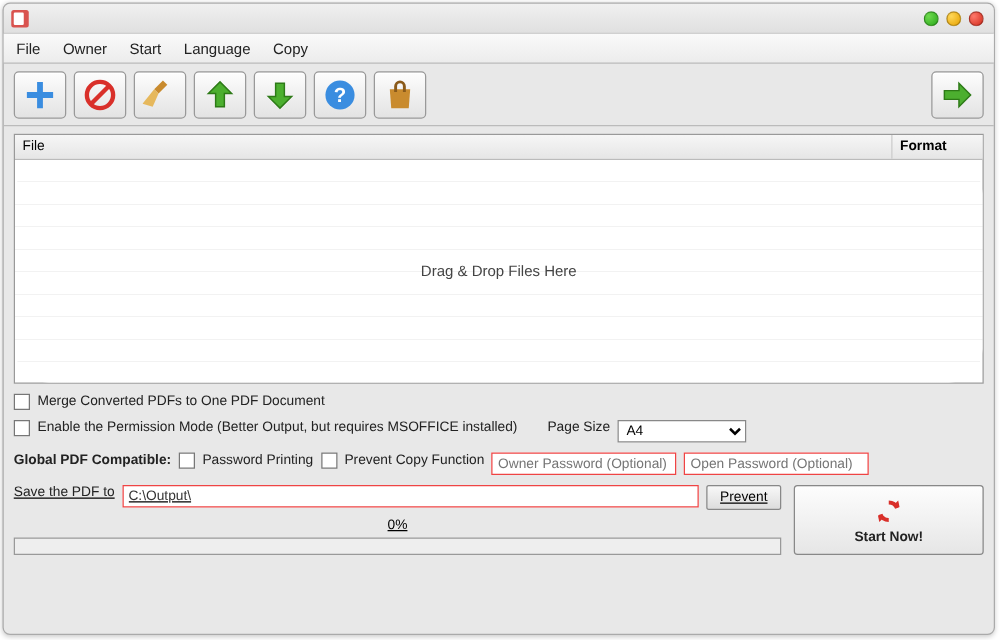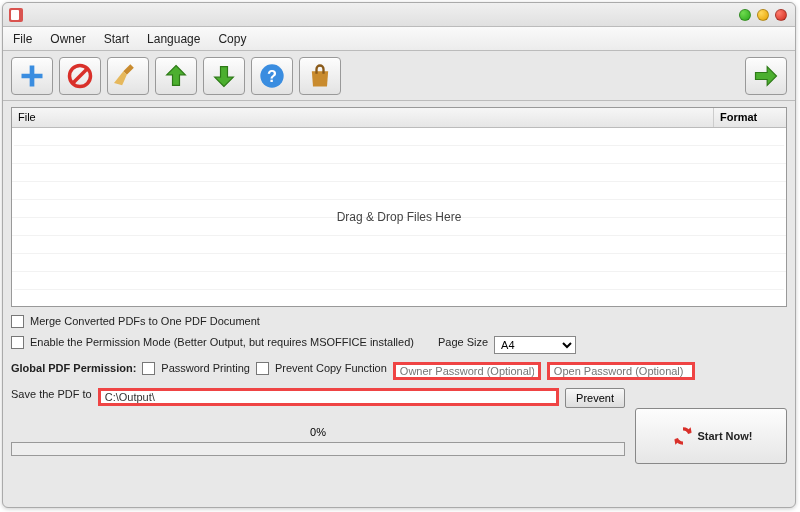--- a/index.html
+++ b/index.html
@@ -29,39 +29,39 @@
 
 .filepanel { border:1px solid #999; background:#fff; height: 200px; display:flex; flex-direction:column; }
 .filehdr { height: 20px; background: linear-gradient(#f6f6f6,#e6e6e6); border-bottom:1px solid #bbb; display:flex; font-size:11px; }
 .filehdr .colfile { flex:1; padding:3px 6px; border-right:1px solid #ccc; }
 .filehdr .colfmt { width: 72px; padding:3px 6px;font-weight:bold; }
 .filebody { flex:1; position:relative; background: repeating-linear-gradient(#fff, #fff 17px, #f2f2f2 17px, #f2f2f2 18px); border-radius: 27px; }
 .dragtext { position:absolute; top:50%; left:50%; transform:translate(-50%,-50%); font-size:12px; color:#444; }
 
 .row { display:flex; align-items:flex-start; gap:6px; font-size:11px; color:#222; }
 .chk { width:13px; height:13px; border:1px solid #777; background:#fff; display:inline-block; }
-.sel { width:82px; height:18px; border:1px solid #888; background:#fff; font-size:11px; padding:0 2px; }
+.sel { width:103px; height:18px; border:1px solid #888; background:#fff; font-size:11px; padding:0 2px; }
 .bold { font-weight:bold; }
 
-.txtinput { height:18px; border:3px solid #ef4444; background:#fff; font-size:11px; padding:1px 4px; color:#333; }
+.txtinput { height:18px; border:1px solid #ef4444; background:#fff; font-size:11px; padding:1px 4px; color:#333; }
 .txtinput.ph { color:#888; }
 
 .savepath { flex:1; }
 .browsebtn { height:20px; padding:2px 10px; border:1px solid #888; background:linear-gradient(#f8f8f8,#ddd); font-size:11px; border-radius:2px; }
 
-.startbtn { width:152px; height:56px; border:1px solid #888; border-radius:3px; background:linear-gradient(#fdfdfd,#e6e6e6); display:flex; flex-direction:row; align-items:center; justify-content:center; gap:2px;margin-top:20px; }
+.startbtn { width:152px; height:56px; border:1px solid #888; border-radius:3px; background:linear-gradient(#fdfdfd,#e6e6e6); display:flex; flex-direction:column; align-items:center; justify-content:center; gap:2px; }
 .startbtn svg { width:26px; height:26px; }
 .startlabel { font-size:11px; font-weight:bold; color:#222; }
 
 .progresswrap { display:flex; flex-direction:column; gap:4px; flex:1; }
 .pct { text-align:center; font-size:11px; }
 .pbar { height:14px; border:1px solid #999; background:#eee; }
 
 .bottomarea { display:flex; gap:10px; align-items:stretch; }
-.bottomleft { flex:1; display:flex; flex-direction:column; gap:18px; }
+.bottomleft { flex:1; display:flex; flex-direction:column; gap:6px;text-decoration:underline; }
 
 .permrow input.txtinput { width:148px; }
 </style>
 </head>
 <body>
 
 <div class="window">
 
   <div class="titlebar">
     <div class="title-icon"></div>
@@ -149,21 +149,21 @@
       <span class="chk"></span>
       <span>Enable the Permission Mode (Better Output, but requires MSOFFICE installed)</span>
       <span style="width:12px"></span>
       <span>Page Size</span>
       <select class="sel">
         <option>A4</option>
       </select>
     </div>
 
     <div class="row permrow">
-      <span class="bold">Global PDF Permission:</span>
+      <span class="bold">Global PDF Compatible:</span>
       <span class="chk"></span>
       <span>Password Printing</span>
       <span class="chk"></span>
       <span>Prevent Copy Function</span>
       <input class="txtinput ph" placeholder="Owner Password (Optional)" style="">
       <input class="txtinput ph" placeholder="Open Password (Optional)" style="">
     </div>
 
     <div class="bottomarea">
       <div class="bottomleft">

